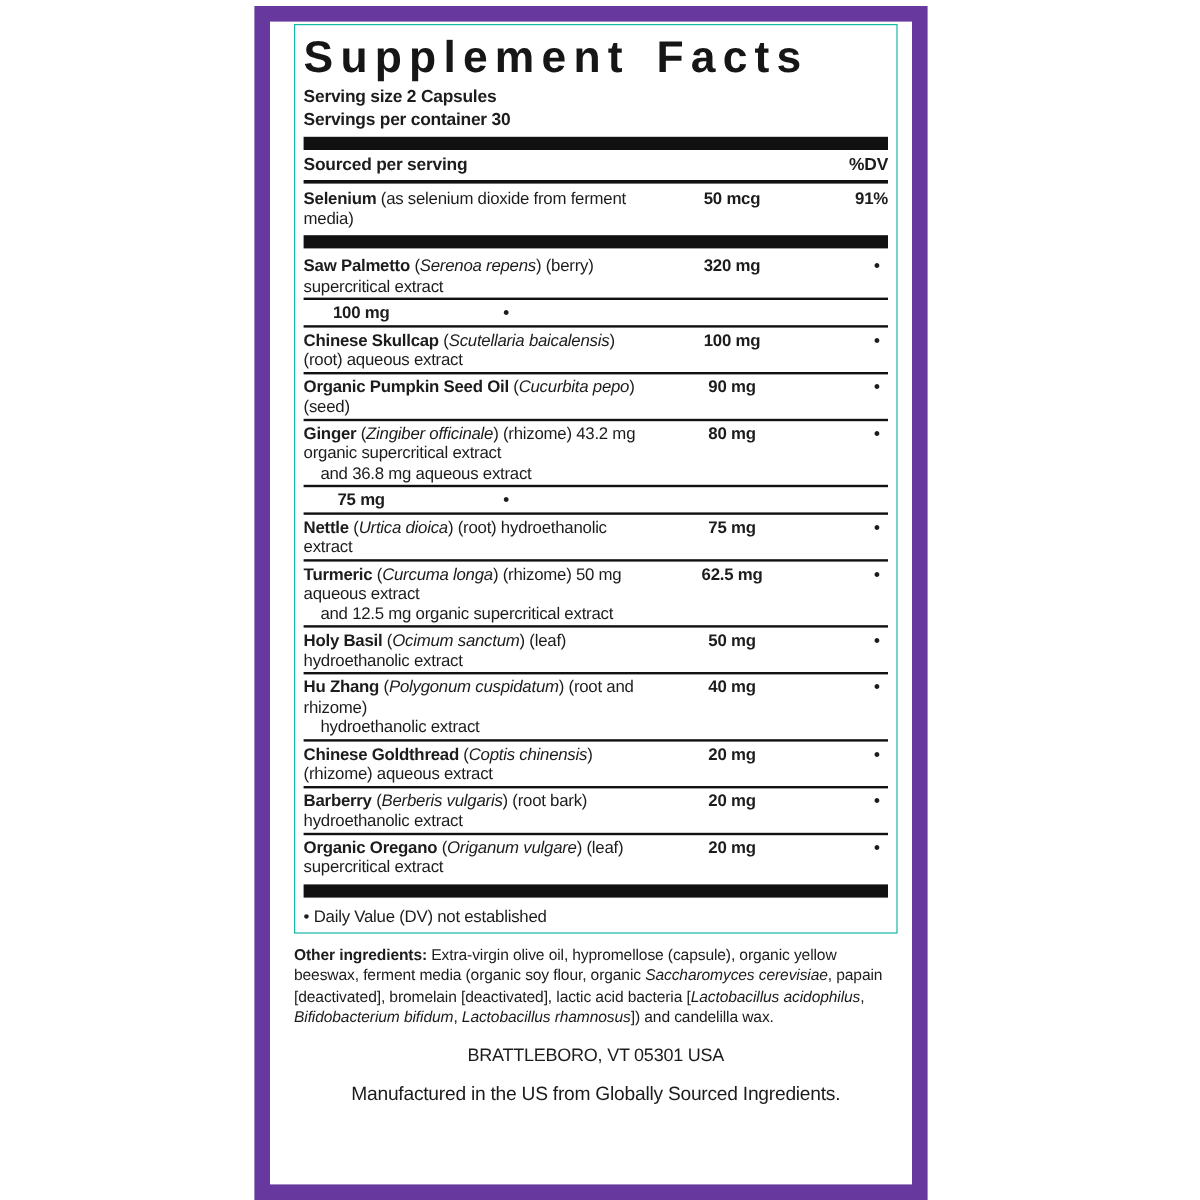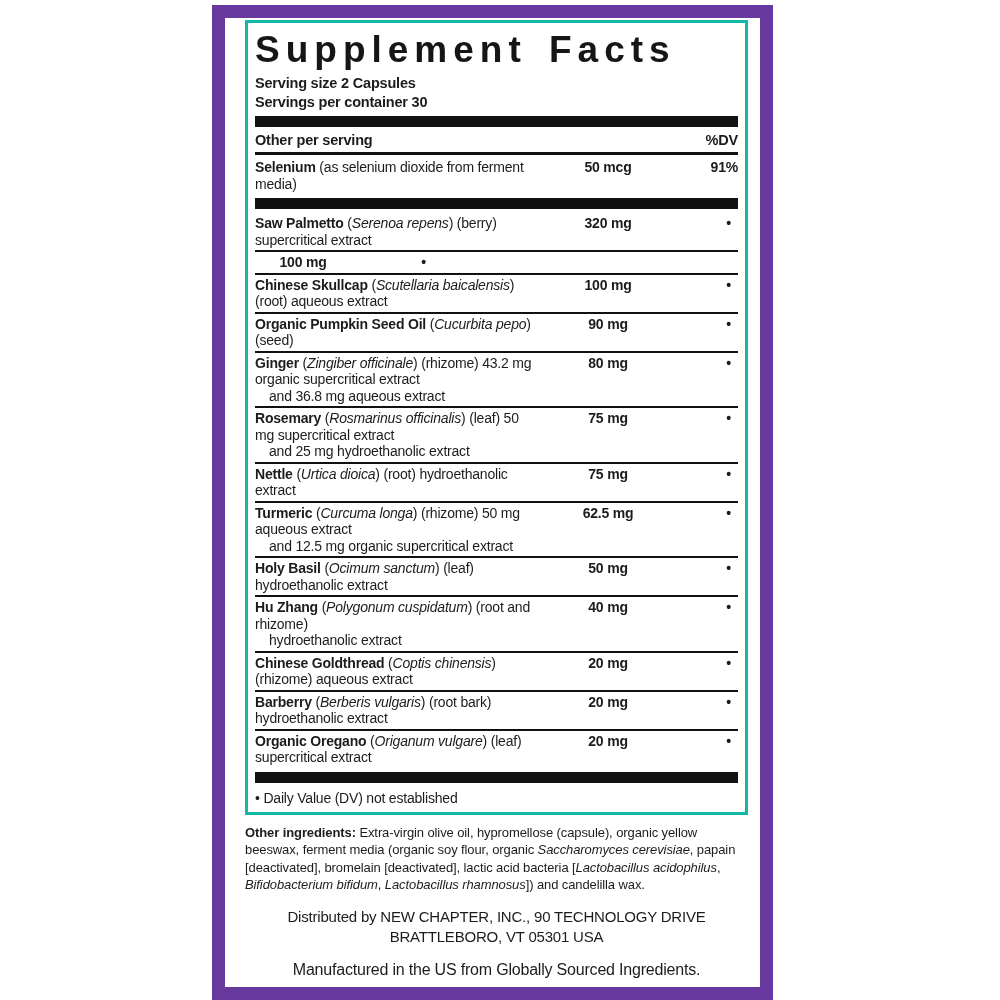--- a/index.html
+++ b/index.html
@@ -3,21 +3,21 @@
 <meta charset="utf-8">
 <style>
   html,body{margin:0;padding:0;background:#ffffff;}
   .canvas{position:relative;width:1000px;height:1000px;background:#ffffff;overflow:hidden;
           font-family:"Liberation Sans", sans-serif;color:#1c1c1c;}
   .frame{position:absolute;left:212px;top:5px;width:561px;height:995px;
          box-sizing:border-box;border:13px solid #67399e;background:#ffffff;}
   .inner{box-sizing:border-box;width:100%;height:100%;padding:2px 12px 6px 20px;}
 
   
-  .sf-box{box-sizing:border-box;border:3px solid #14b8a6;padding:6px 7px 5px 7px;background:#fff;
+  .sf-box{box-sizing:border-box;border:1px solid #14b8a6;padding:6px 7px 5px 7px;background:#fff;
           letter-spacing:-0.2px;}
   .sf-title{font-size:37px;font-weight:900;letter-spacing:6px;word-spacing:6px;white-space:nowrap;
             line-height:1.0;padding:2px 0 6px 0;color:#161616;}
   .sf-serving{font-size:14.5px;font-weight:bold;line-height:19px;}
   .bar-thick{height:11px;background:#111;margin:4px 0;}
   .rule-med{height:3px;background:#111;margin:2px 0;}
   .sf-row{display:flex;align-items:flex-start;border-top:2px solid #111;padding:2px 0;gap:28px;}
   .sf-row.first{border-top:none;}
   .sf-name{flex:1;font-size:14px;line-height:16.5px;}
   .sf-name .b{font-weight:bold;}
@@ -48,21 +48,21 @@
     <div class="inner">
 
       <div class="sf-box">
         <div class="sf-title">Supplement Facts</div>
         <div class="sf-serving">Serving size 2 Capsules</div>
         <div class="sf-serving">Servings per container 30</div>
 
         <div class="bar-thick"></div>
 
         <div class="sf-header">
-          <span class="h1">Other per serving</span>
+          <span class="h1">Sourced per serving</span>
           <span class="h2">%DV</span>
         </div>
         <div class="rule-med"></div>
 
         <div class="sf-row first">
           <div class="sf-name">
             <span class="b">Selenium</span><span> (as selenium dioxide from ferment media)</span>
           </div>
           <div class="sf-amt">50 mcg</div>
           <div class="sf-dv">91%</div>
@@ -89,21 +89,20 @@
               <div class="sf-name"><span class="b">Organic Pumpkin Seed Oil</span> (<em>Cucurbita pepo</em>) (seed)</div>
               <div class="sf-amt">90 mg</div>
               <div class="sf-dv bullet">•</div>
             </div>
             <div class="sf-row">
               <div class="sf-name"><span class="b">Ginger</span> (<em>Zingiber officinale</em>) (rhizome) 43.2 mg organic supercritical extract<div class="hang">and 36.8 mg aqueous extract</div></div>
               <div class="sf-amt">80 mg</div>
               <div class="sf-dv bullet">•</div>
             </div>
             <div class="sf-row">
-              <div class="sf-name"><span class="b">Rosemary</span> (<em>Rosmarinus officinalis</em>) (leaf) 50 mg supercritical extract<div class="hang">and 25 mg hydroethanolic extract</div></div>
               <div class="sf-amt">75 mg</div>
               <div class="sf-dv bullet">•</div>
             </div>
             <div class="sf-row">
               <div class="sf-name"><span class="b">Nettle</span> (<em>Urtica dioica</em>) (root) hydroethanolic extract</div>
               <div class="sf-amt">75 mg</div>
               <div class="sf-dv bullet">•</div>
             </div>
             <div class="sf-row">
               <div class="sf-name"><span class="b">Turmeric</span> (<em>Curcuma longa</em>) (rhizome) 50 mg aqueous extract<div class="hang">and 12.5 mg organic supercritical extract</div></div>
@@ -138,21 +137,20 @@
           </div>
 
         <div class="bar-thick"></div>
         <div class="sf-footnote">• Daily Value (DV) not established</div>
       </div>
 
       <p class="other"><strong>Other ingredients:</strong><span><span> Extra-virgin olive oil, hypromellose (capsule), organic yellow beeswax, ferment media (organic soy flour, organic </span><em>Saccharomyces cerevisiae</em><span>, papain [deactivated], bromelain [deactivated], lactic acid bacteria [</span><em>Lactobacillus acidophilus</em><span>, </span><em>Bifidobacterium bifidum</em><span>, </span><em>Lactobacillus rhamnosus</em><span>]) and candelilla wax.</span></span></p>
 
 
       <div class="dist">
-        <div>Distributed by NEW CHAPTER, INC., 90 TECHNOLOGY DRIVE</div>
         <div>BRATTLEBORO, VT 05301 USA</div>
       </div>
 
       <p class="manufactured">Manufactured in the US from Globally Sourced Ingredients.</p>
 
     </div>
   </div>
 </div>
 
 </body></html>

